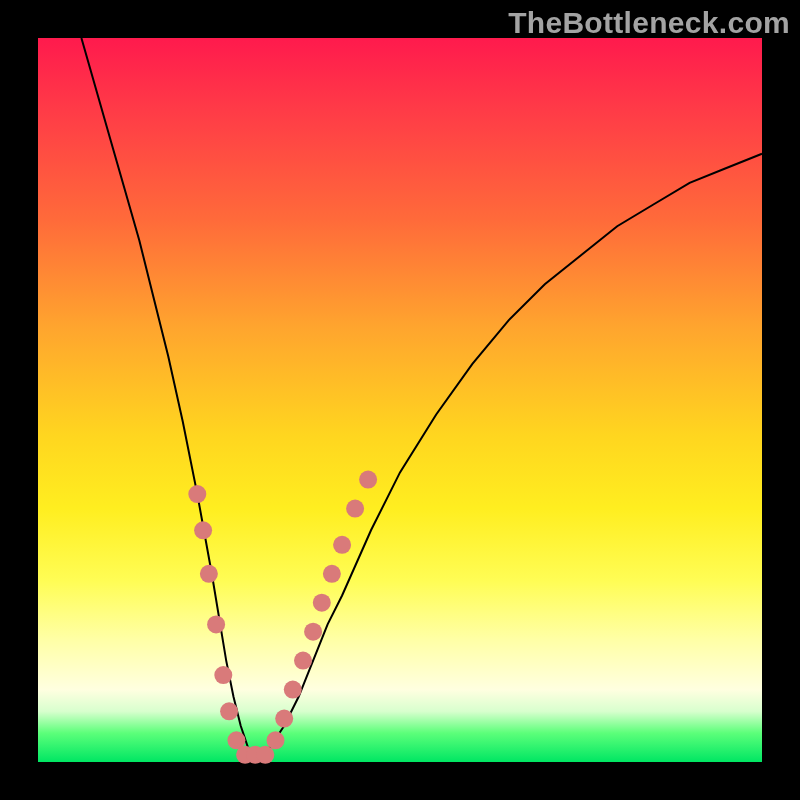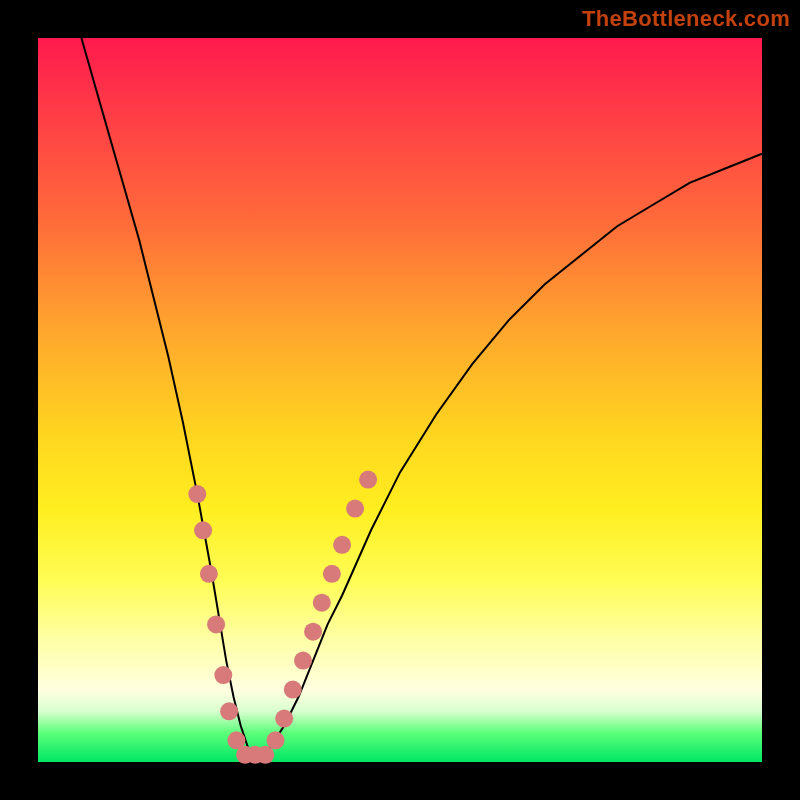--- a/index.html
+++ b/index.html
@@ -35,22 +35,22 @@
       #ffffe0 90%,
       #d8ffce 93%,
       #5cff7a 96%,
       #00e663 100%
     );
   }
   .watermark {
     position: absolute;
     top: 6px;
     right: 10px;
-    color: #c2410c;
-    font-size: 22px;
+    color: #a3a3a3;
+    font-size: 30px;
     font-weight: 600;
     letter-spacing: 0.3px;
     pointer-events: none;
   }
   svg.curve {
     position: absolute;
     left: 0;
     top: 0;
     width: 724px;
     height: 724px;

